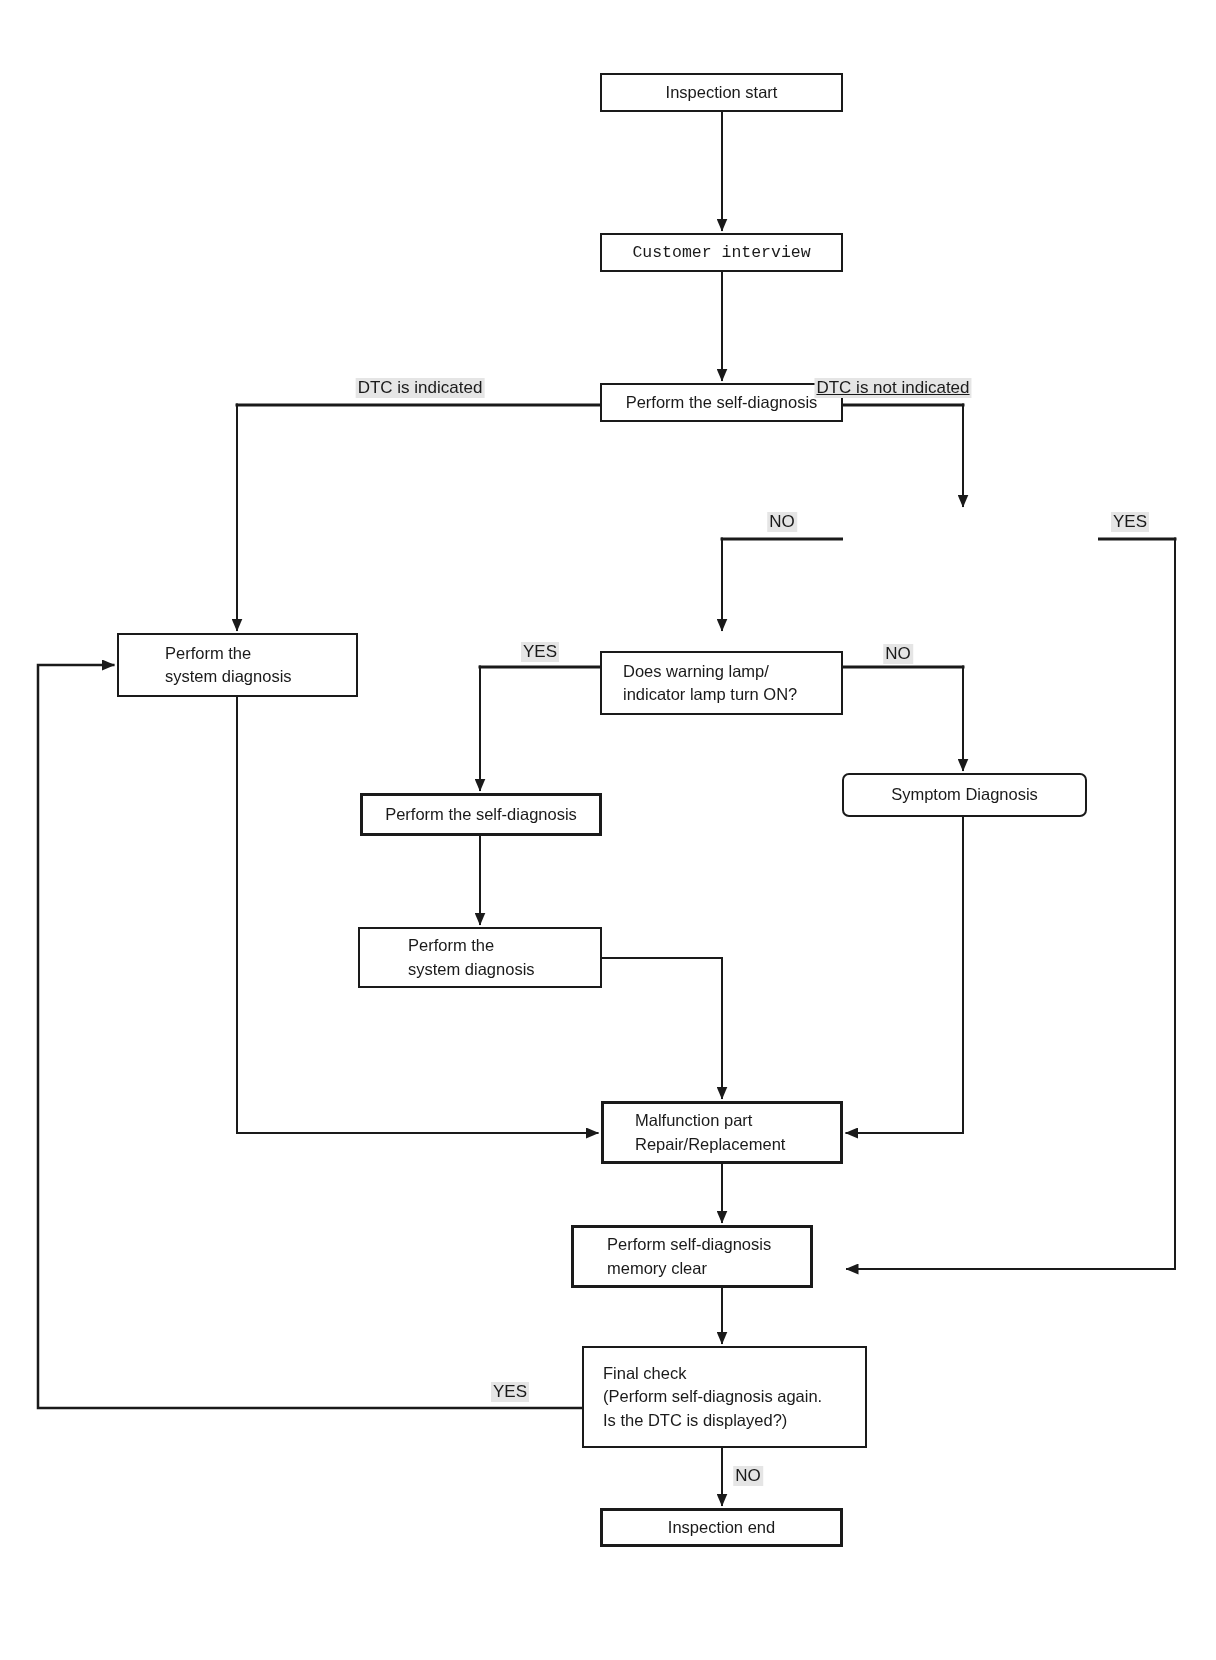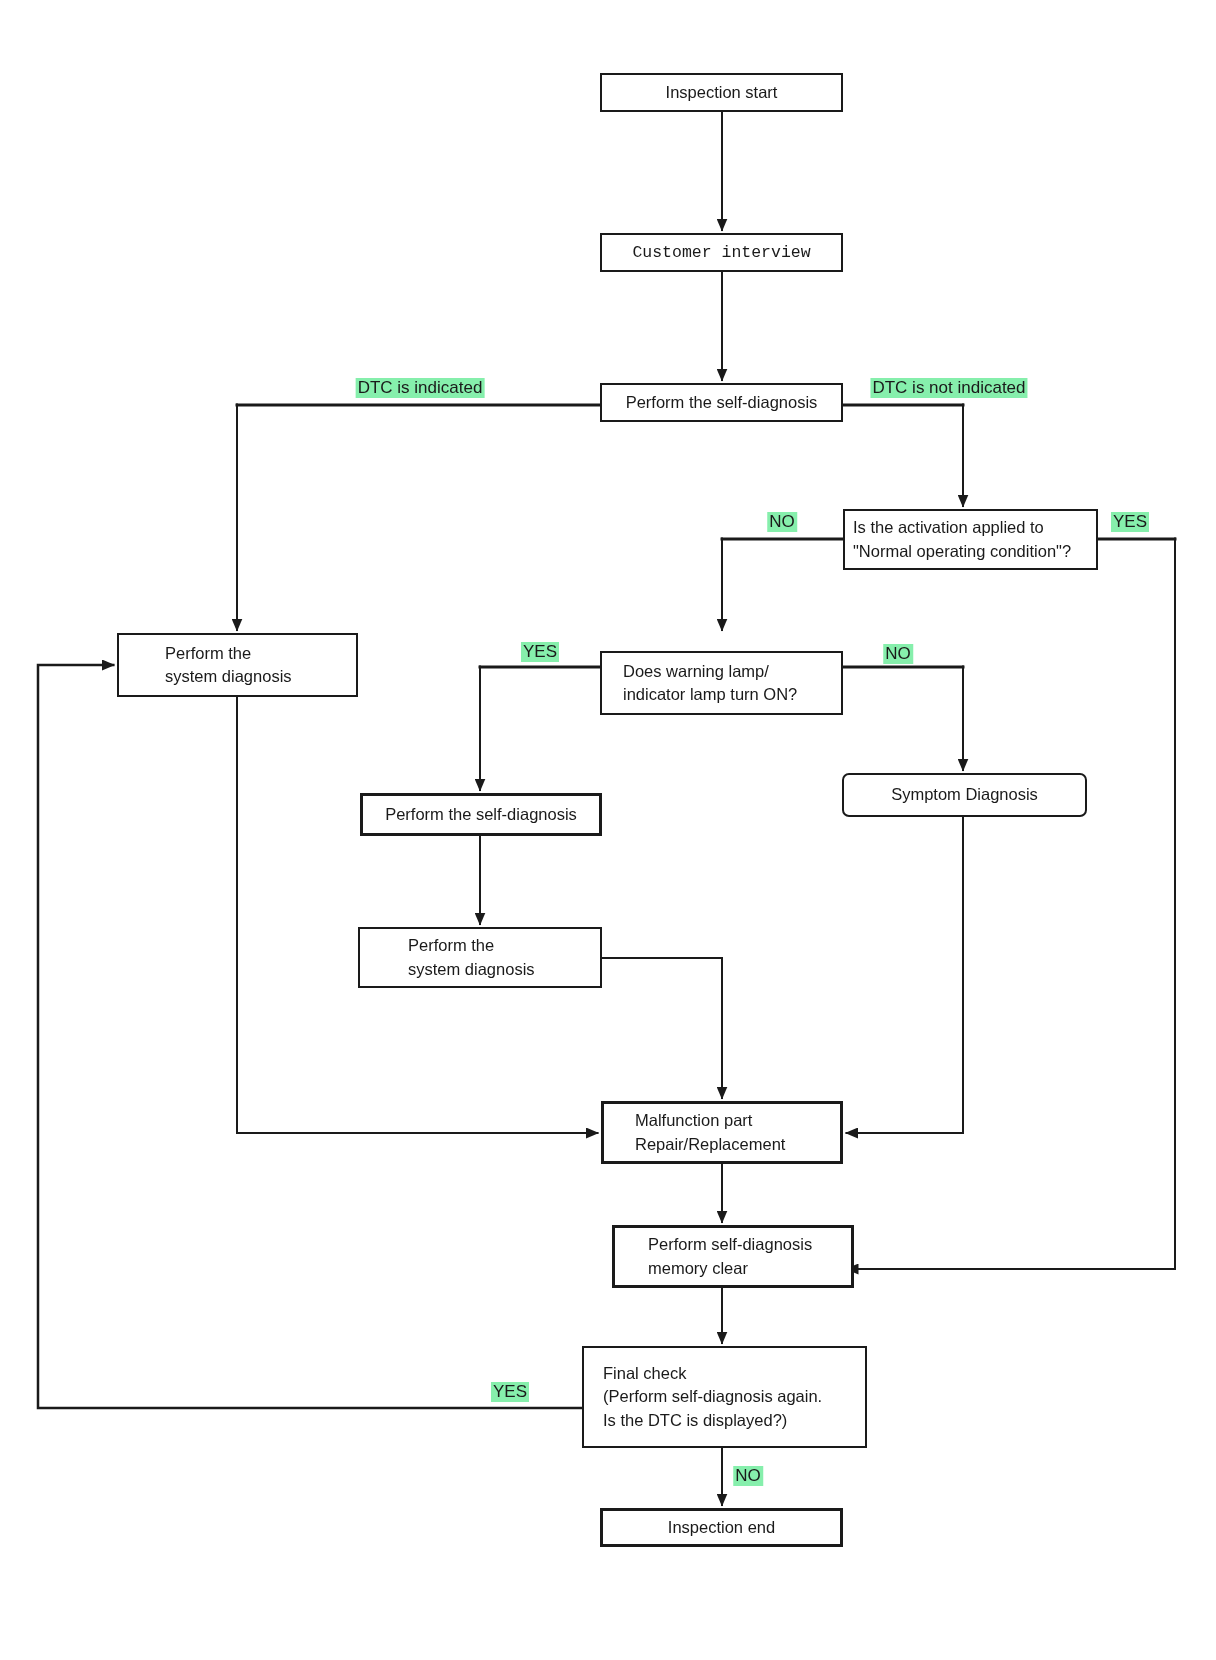--- a/index.html
+++ b/index.html
@@ -25,21 +25,21 @@
     align-items: center;
   }
   .node.thick { border-width: 3px; }
   .node.center { justify-content: center; text-align: center; }
   .node.left { justify-content: flex-start; text-align: left; }
   .edge-label {
     position: absolute;
     transform: translateX(-50%);
     font-size: 17px;
     white-space: nowrap;
-    background: #86efac;
+    background: #e5e5e5;
     padding: 0 2px;
   }
 </style>
 </head>
 <body>
 
 <div id="page">
 
   <svg id="wires" width="1216" height="1660" viewBox="0 0 1216 1660">
     <defs>
@@ -88,51 +88,49 @@
       <line x1="722" y1="1448" x2="722" y2="1506" stroke-width="2" marker-end="url(#ah)"></line>
     </g>
   </svg>
 
   <div class="node center" style="left:600px; top:73px; width:243px; height:39px;">Inspection start</div>
 
   <div class="node center" style="left:600px; top:233px; width:243px; height:39px;font-family:Liberation Mono, monospace;">Customer interview</div>
 
   <div class="node center" style="left:600px; top:383px; width:243px; height:39px;">Perform the self-diagnosis</div>
 
-  <div class="node left" style="left:843px; top:509px; width:255px; height:61px; padding-left:8px;">Is the activation applied to
-"Normal operating condition"?</div>
 
   <div class="node left" style="left:117px; top:633px; width:241px; height:64px; padding-left:46px;">Perform the
 system diagnosis</div>
 
   <div class="node left" style="left:600px; top:651px; width:243px; height:64px; padding-left:21px;">Does warning lamp/
 indicator lamp turn ON?</div>
 
   <div class="node center" style="left:842px; top:773px; width:245px; height:44px;border-radius:7px;">Symptom Diagnosis</div>
 
   <div class="node center thick" style="left:360px; top:793px; width:242px; height:43px;">Perform the self-diagnosis</div>
 
   <div class="node left" style="left:358px; top:927px; width:244px; height:61px; padding-left:48px;">Perform the
 system diagnosis</div>
 
   <div class="node left thick" style="left:601px; top:1101px; width:242px; height:63px; padding-left:31px;">Malfunction part
 Repair/Replacement</div>
 
-  <div class="node left thick" style="left:612px; top:1225px; width:242px; height:63px; padding-left:33px;">Perform self-diagnosis
+  <div class="node left thick" style="left:571px; top:1225px; width:242px; height:63px; padding-left:33px;">Perform self-diagnosis
 memory clear</div>
 
   <div class="node center thick" style="left:600px; top:1508px; width:243px; height:39px;">Inspection end</div>
 
   <div class="node left" style="left:582px; top:1346px; width:285px; height:102px; padding-left:19px;">Final check
 (Perform self-diagnosis again.
 Is the DTC is displayed?)</div>
 
   <div class="edge-label" style="left:420px; top:378px;">DTC is indicated</div>
 
-  <div class="edge-label" style="left:949px; top:378px;">DTC is not indicated</div>
+  <div class="edge-label" style="left:893px; top:378px;text-decoration:underline;">DTC is not indicated</div>
 
   <div class="edge-label" style="left:782px; top:512px;">NO</div>
 
   <div class="edge-label" style="left:1130px; top:512px;">YES</div>
 
   <div class="edge-label" style="left:540px; top:642px;">YES</div>
 
   <div class="edge-label" style="left:898px; top:644px;">NO</div>
 
   <div class="edge-label" style="left:510px; top:1382px;">YES</div>

